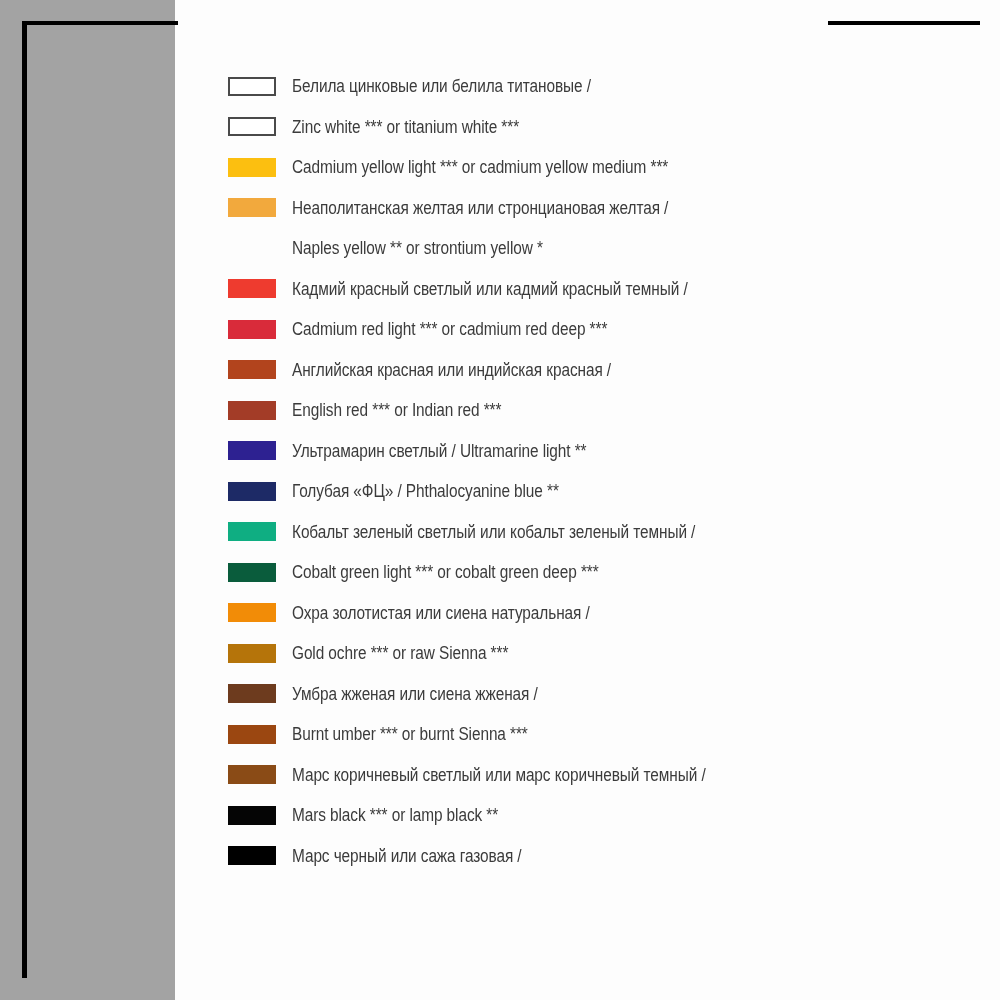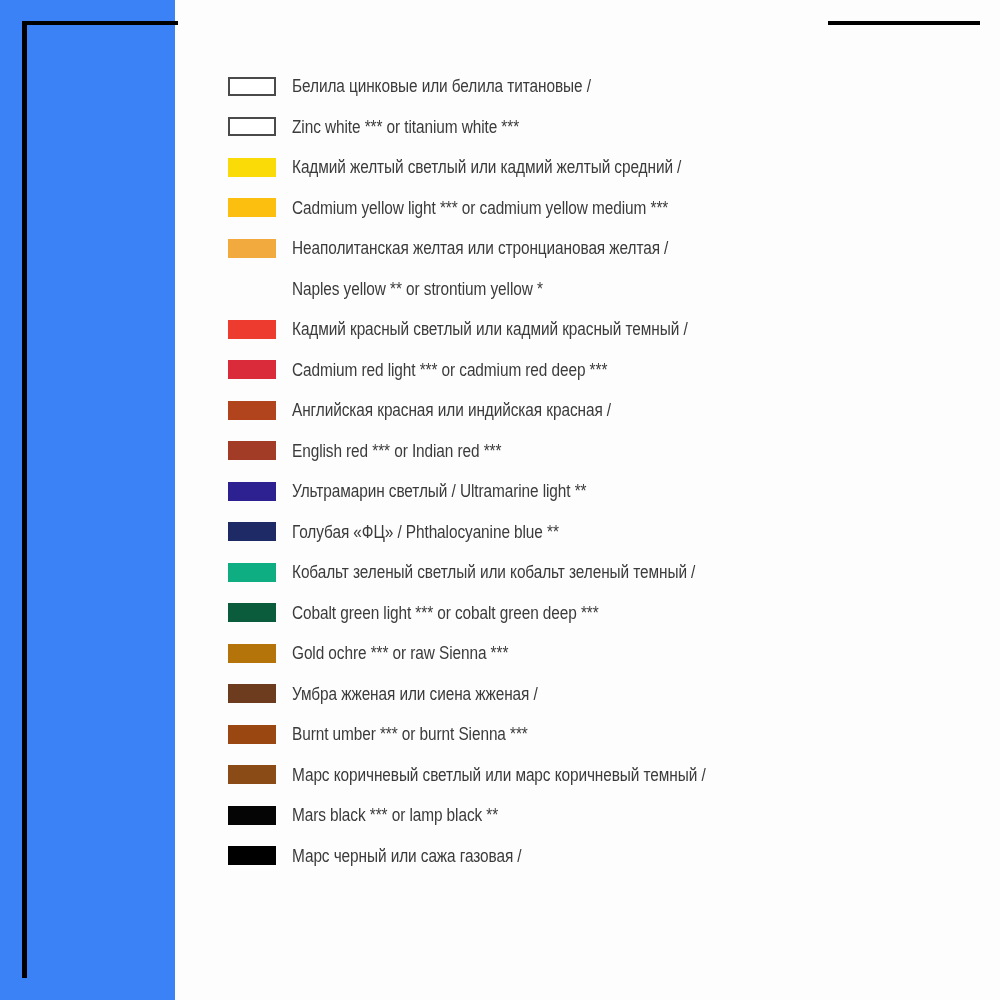--- a/index.html
+++ b/index.html
@@ -14,21 +14,21 @@
     font-family: "Liberation Sans", "DejaVu Sans", sans-serif;
     overflow: hidden;
     position: relative;
   }
 
   #page {
     position: absolute;
     left: 0; top: 0;
     width: 1000px;
     height: 1000px;
-    background: #3b82f6;
+    background: #a3a3a3;
   }
 
   
   .bg-panel {
     position: absolute;
     left: 175px;
     top: 0px;
     width: 825px;
     height: 1000px;
     background: #fdfdfd;
@@ -111,24 +111,20 @@
   <div class="legend" id="legend-list">
       <div class="legend-row">
         <div class="swatch outlined"></div>
         <div class="legend-label">Белила цинковые или белила титановые /</div>
       </div>
       <div class="legend-row">
         <div class="swatch outlined"></div>
         <div class="legend-label">Zinc white *** or titanium white ***</div>
       </div>
       <div class="legend-row">
-        <div class="swatch" style="background: rgb(250, 218, 7);"></div>
-        <div class="legend-label">Кадмий желтый светлый или кадмий желтый средний /</div>
-      </div>
-      <div class="legend-row">
         <div class="swatch" style="background: rgb(252, 191, 16);"></div>
         <div class="legend-label">Cadmium yellow light *** or cadmium yellow medium ***</div>
       </div>
       <div class="legend-row">
         <div class="swatch" style="background: rgb(242, 169, 61);"></div>
         <div class="legend-label">Неаполитанская желтая или стронциановая желтая /</div>
       </div>
       <div class="legend-row">
         <div class="swatch"></div>
         <div class="legend-label">Naples yellow ** or strontium yellow *</div>
@@ -159,20 +155,24 @@
       </div>
       <div class="legend-row">
         <div class="swatch" style="background: rgb(15, 174, 130);"></div>
         <div class="legend-label">Кобальт зеленый светлый или кобальт зеленый темный /</div>
       </div>
       <div class="legend-row">
         <div class="swatch" style="background: rgb(10, 92, 60);"></div>
         <div class="legend-label">Cobalt green light *** or cobalt green deep ***</div>
       </div>
       <div class="legend-row">
+        <div class="swatch" style="background: rgb(242, 140, 7);"></div>
+        <div class="legend-label">Охра золотистая или сиена натуральная /</div>
+      </div>
+      <div class="legend-row">
         <div class="swatch" style="background: rgb(181, 116, 10);"></div>
         <div class="legend-label">Gold ochre *** or raw Sienna ***</div>
       </div>
       <div class="legend-row">
         <div class="swatch" style="background: rgb(109, 59, 30);"></div>
         <div class="legend-label">Умбра жженая или сиена жженая /</div>
       </div>
       <div class="legend-row">
         <div class="swatch" style="background: rgb(155, 71, 17);"></div>
         <div class="legend-label">Burnt umber *** or burnt Sienna ***</div>

